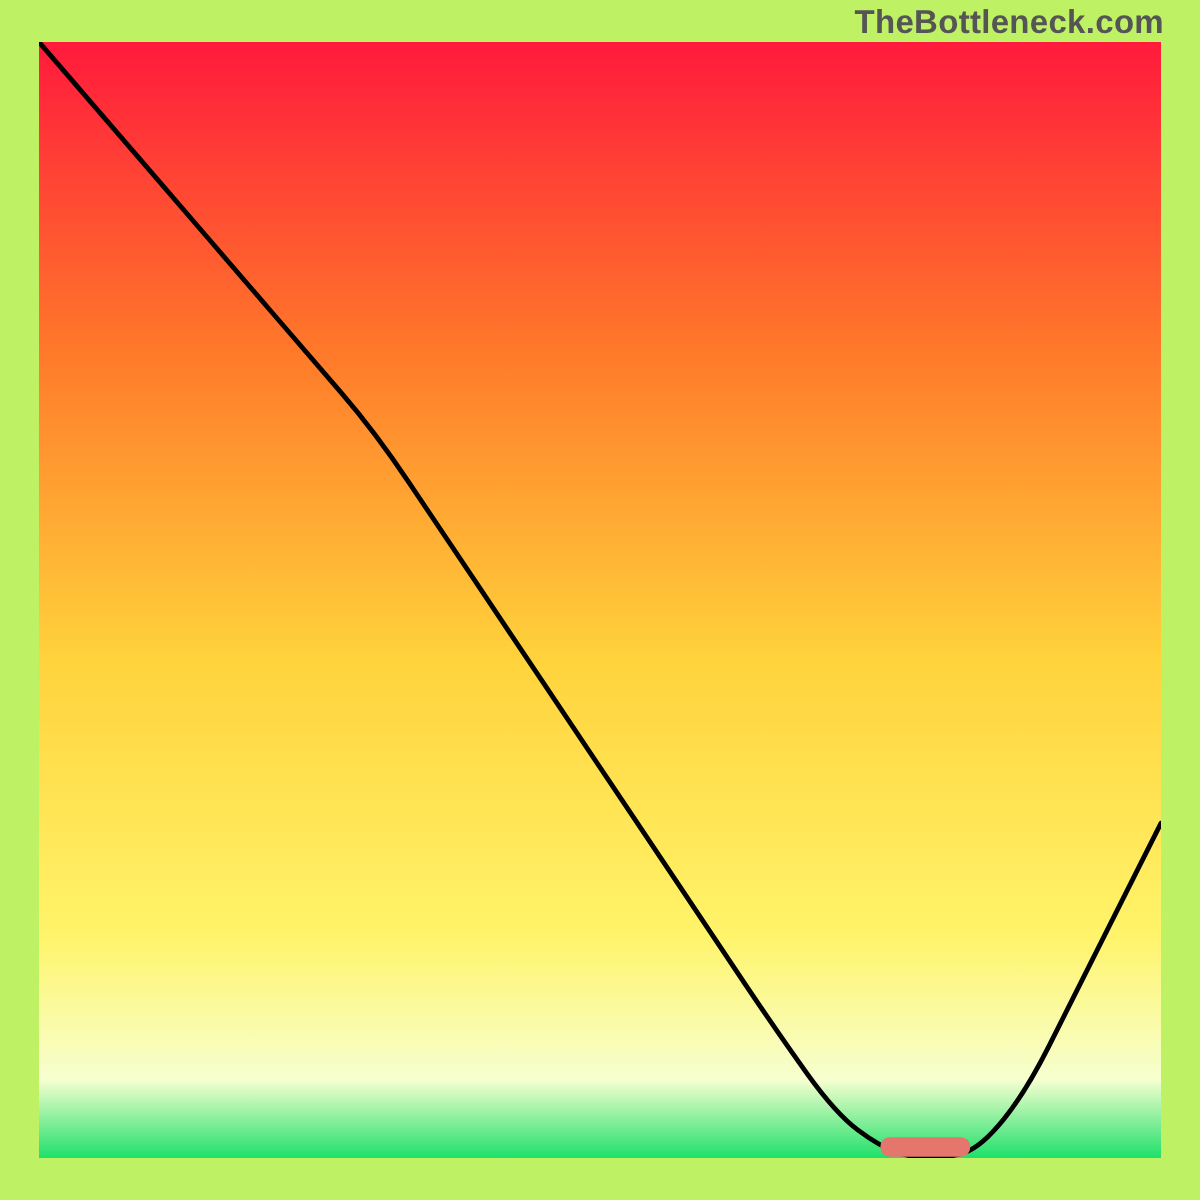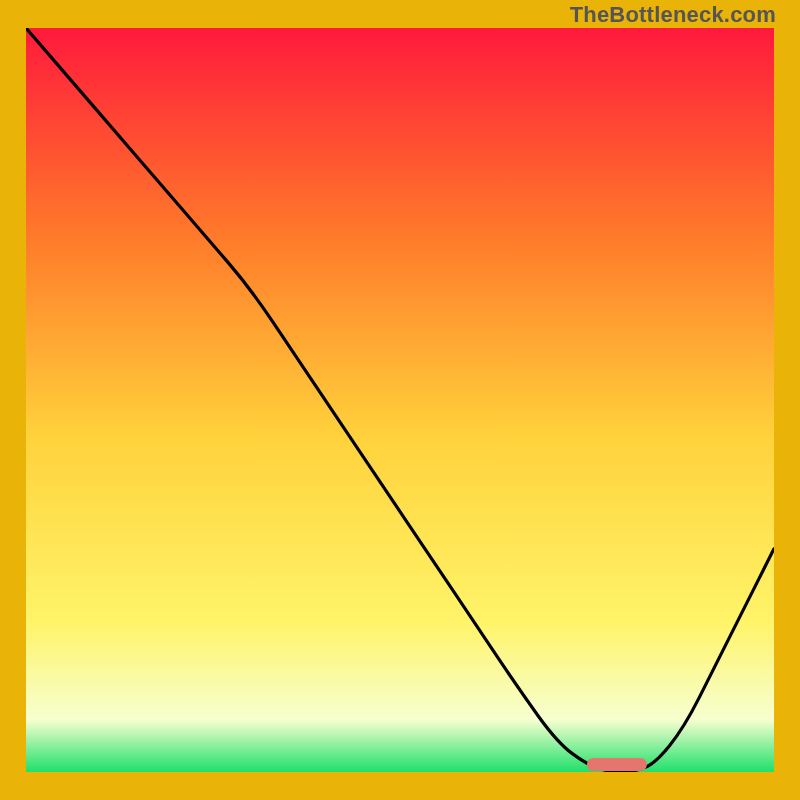--- a/index.html
+++ b/index.html
@@ -8,21 +8,21 @@
     width: 800px;
     height: 800px;
     background: #000;
     overflow: hidden;
     font-family: Arial, Helvetica, sans-serif;
   }
   .page {
     position: relative;
     width: 800px;
     height: 800px;
-    background: #eab308;
+    background: #bef264;
   }
   .watermark {
     position: absolute;
     top: 2px;
     right: 24px;
     font-size: 22px;
     font-weight: 600;
     color: #555555;
     letter-spacing: 0.2px;
     user-select: none;

